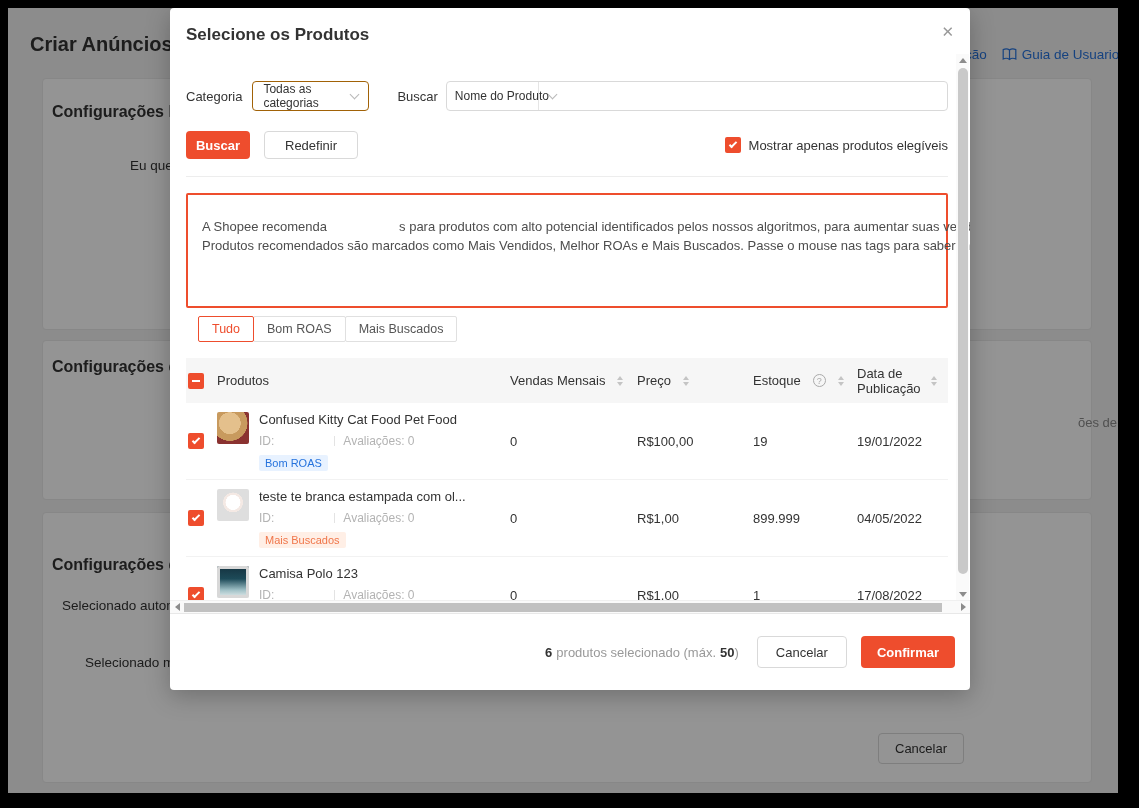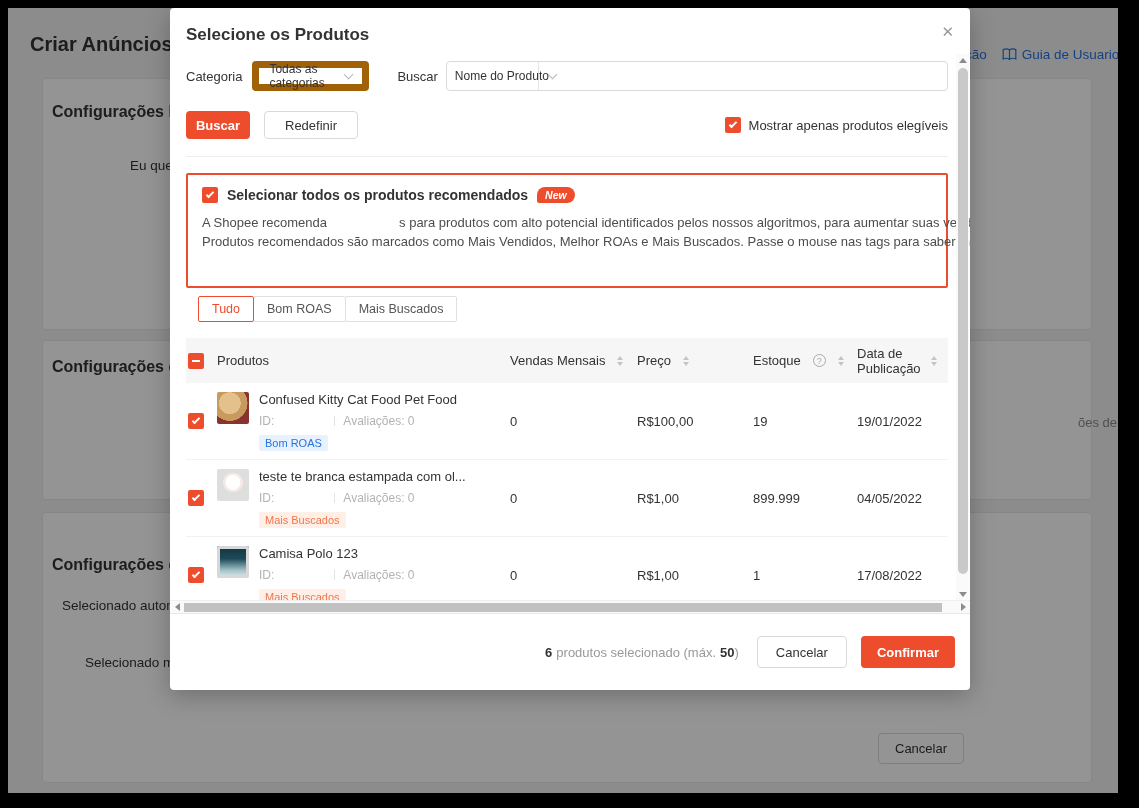--- a/index.html
+++ b/index.html
@@ -27,23 +27,23 @@
   
   .modal{position:absolute;left:162px;top:0;width:800px;height:682px;background:#fff;border-radius:4px;
          box-shadow:0 6px 24px rgba(0,0,0,.25);z-index:10;display:flex;flex-direction:column;overflow:hidden}
   .m-header{height:46px;flex:none;display:flex;align-items:center;padding:0 16px;position:relative}
   .m-title{font-size:17px;font-weight:700;color:#333;margin-top:8px}
   .m-close{position:absolute;right:16px;top:16px;font-size:15px;color:#999;cursor:pointer;line-height:1}
   .m-body{flex:1;position:relative;min-height:0}
   .scroll-area{height:546px;overflow:hidden;padding:0 22px 0 16px}
 
   
-  .filter-row{margin-top:0;display:flex;align-items:center;height:44px}
+  .filter-row{margin-top:20px;display:flex;align-items:center;height:44px}
   .f-label{font-size:13px;color:#333;white-space:nowrap}
-  .select{height:30px;border:7px solid #a16207;border-radius:4px;background:#fff;display:flex;align-items:center;
+  .select{height:30px;border:1px solid #a16207;border-radius:4px;background:#fff;display:flex;align-items:center;
           justify-content:space-between;padding:0 10px;font-size:12px;color:#333;cursor:pointer}
   .sel-cat{width:117px;margin-left:10px}
   .chev{width:7px;height:7px;border-right:1.5px solid #b8b8b8;border-bottom:1.5px solid #b8b8b8;transform:rotate(45deg);margin-top:-3px;flex:none}
   .search-group{display:flex;align-items:center;height:30px;border:1px solid #d9d9d9;border-radius:4px;margin-left:8px;flex:1;background:#fff}
   .search-type{width:92px;height:100%;display:flex;align-items:center;justify-content:space-between;padding:0 8px;
                border-right:1px solid #e5e5e5;font-size:12px;color:#333;cursor:pointer;white-space:nowrap}
   .search-input{flex:1;height:100%;border:none;outline:none;padding:0 10px;font-size:12.5px;color:#333;font-family:"Liberation Sans",sans-serif;min-width:0}
   .search-input::placeholder{color:#bdbdbd}
   .lbl-buscar{margin-left:28px}
 
@@ -192,27 +192,20 @@
           <div class="spacer"></div>
           <span class="cb">
               <span class="tick"></span>
             </span>
           <span class="cb-label">Mostrar apenas produtos elegíveis</span>
         </div>
 
         <div class="divider"></div>
 
         <div class="rec-box">
-          <div class="rec-row">
-            <span class="cb">
-                <span class="tick"></span>
-              </span>
-            <span class="rec-title">Selecionar todos os produtos recomendados</span>
-            <span class="badge">New</span>
-          </div>
           <div class="rec-text">
             <span class="rec-line"><span>A Shopee recomenda</span><span class="gap-redact"></span><span>s para produtos com alto potencial identificados pelos nossos algoritmos, para aumentar suas vendas.</span></span>
             <span class="rec-line">Produtos recomendados são marcados como Mais Vendidos, Melhor ROAs e Mais Buscados. Passe o mouse nas tags para saber mais.</span>
           </div>
         </div>
 
         <div class="tabs">
           <div class="tab active">Tudo</div>
           <div class="tab">Bom ROAS</div>
           <div class="tab">Mais Buscados</div>

